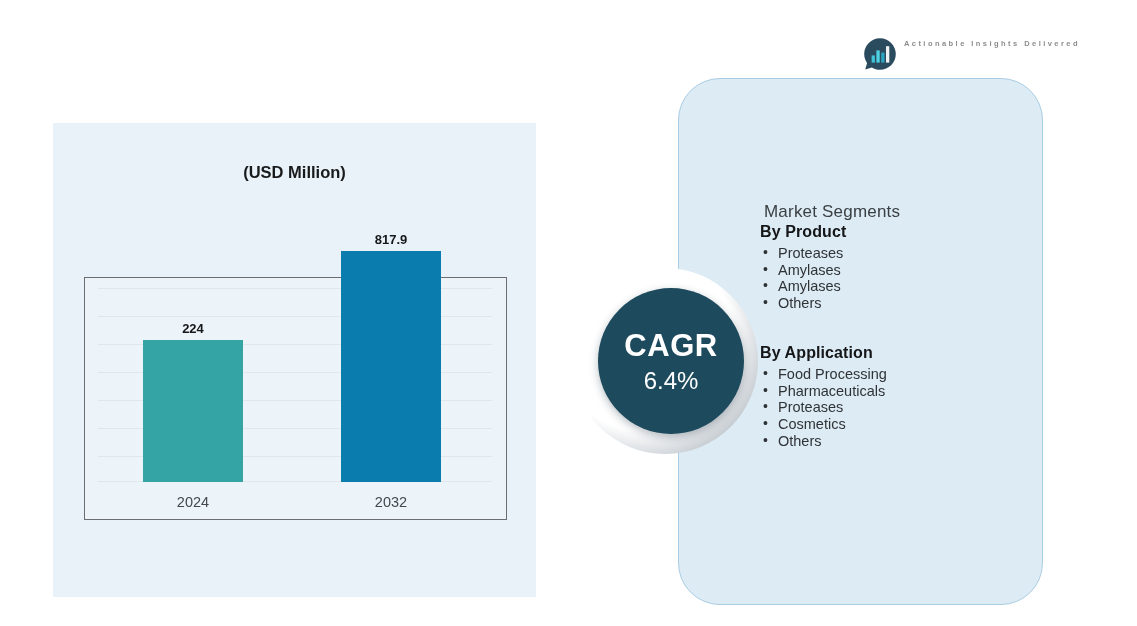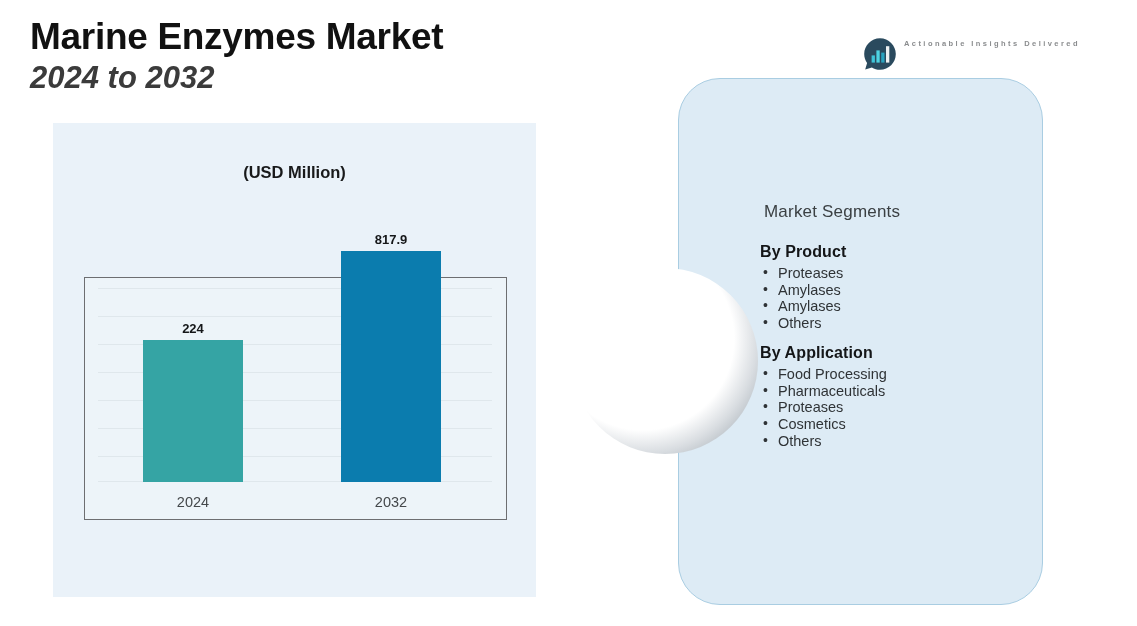--- a/index.html
+++ b/index.html
@@ -156,21 +156,21 @@
   }
   #segments-heading {
     position: absolute;
     left: 85px;
     top: 123px;
     font-size: 17px;
     color: #3b4043;
     letter-spacing: 0.2px;
   }
   .seg-group { position: absolute; left: 81px; }
-  #seg-product { top: 164px; }
+  #seg-product { top: 144px; }
   #seg-application { top: 265px; }
   .seg-title {
     font-size: 16px;
     font-weight: 700;
     color: #141618;
     margin-bottom: 4px;
     letter-spacing: 0.1px;
   }
   .seg-list { list-style: none; }
   .seg-list li {
@@ -230,24 +230,20 @@
     font-weight: 400;
     line-height: 1;
     margin-top: 8px;
   }
 </style>
 </head>
 <body>
 
 <div id="page">
 
-  <div id="title-block">
-    <div id="title-main">Marine Enzymes Market</div>
-    <div id="title-sub">2024 to 2032</div>
-  </div>
 
   <div id="logo">
     <svg id="logo-mark" viewBox="0 0 34 34">
       <path d="M17 1.2 C25.7 1.2 32.8 8.3 32.8 17 C32.8 25.7 25.7 32.8 17 32.8 C14.0 32.8 11.2 32.0 8.9 30.5 L2.2 32.4 L4.1 25.9 C2.3 23.4 1.2 20.3 1.2 17 C1.2 8.3 8.3 1.2 17 1.2 Z" fill="#2a4a5e"></path>
       <rect x="8.6" y="18.4" width="3.3" height="7.2" fill="#3fc4d8"></rect>
       <rect x="13.4" y="13.4" width="3.3" height="12.2" fill="#4fd3e2"></rect>
       <rect x="18.2" y="15.6" width="3.3" height="10.0" fill="#2aa3bf"></rect>
       <rect x="23.0" y="9.2" width="3.3" height="16.4" fill="#ffffff" opacity="0.92"></rect>
     </svg>
     <div id="logo-text">
@@ -304,15 +300,19 @@
           <li>Pharmaceuticals</li>
           <li>Proteases</li>
           <li>Cosmetics</li>
           <li>Others</li>
         </ul>
     </div>
   </div>
 
   <div id="cagr-wrap">
     <div id="cagr-halo"></div>
+    <div id="cagr-circle">
+      <div id="cagr-label">CAGR</div>
+      <div id="cagr-value">6.4%</div>
+    </div>
   </div>
 
 </div>
 
 </body></html>

